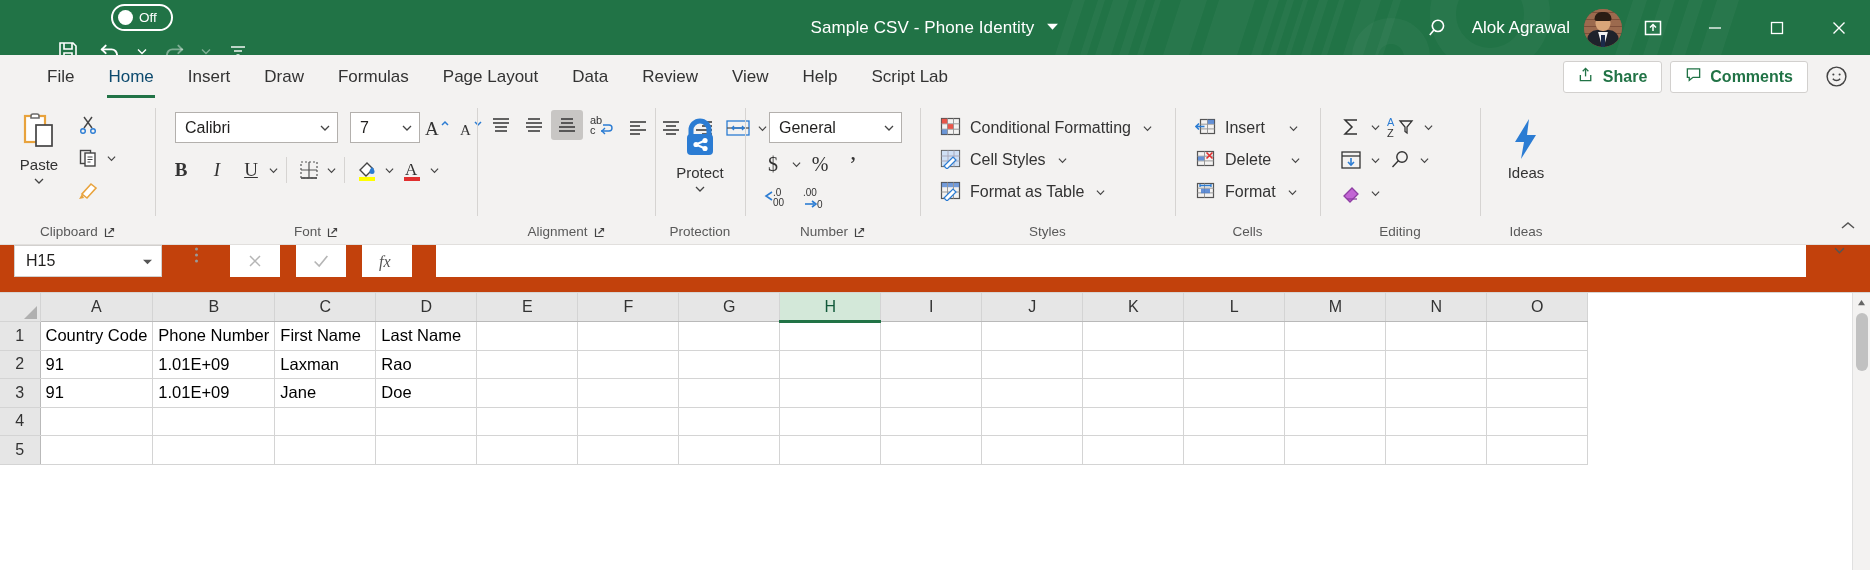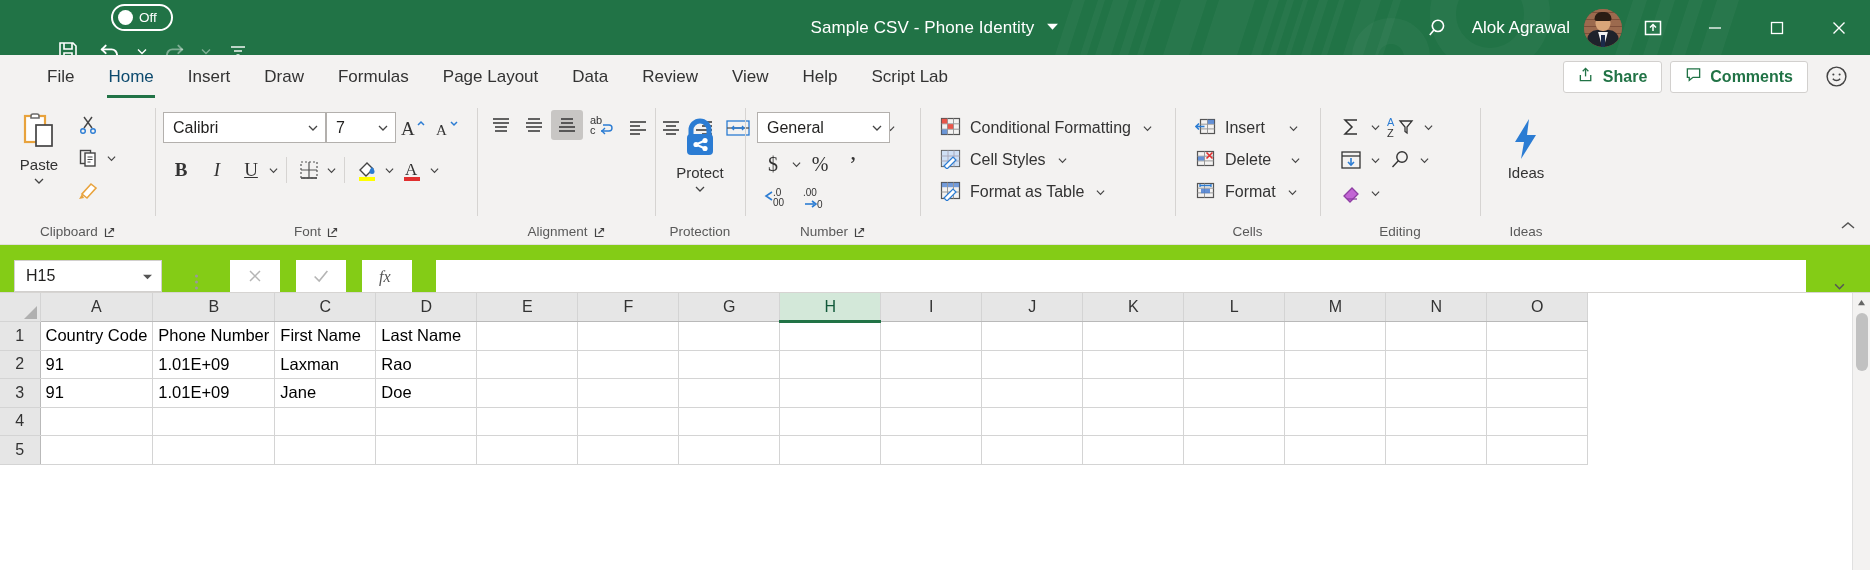--- a/index.html
+++ b/index.html
@@ -120,38 +120,38 @@
   }
   .minibtn.sel { background:#c8c6c4; }
   .rowbtns { display:flex; align-items:center; gap:1px; }
   .col { display:flex; flex-direction:column; gap:3px; }
   .chev { width:13px; display:flex; align-items:center; justify-content:center; cursor:pointer; }
   .sep-v { width:1px; align-self:stretch; background:#d6d4d2; margin:2px 6px; }
 
   .combo {
     display:flex; align-items:center; justify-content:space-between;
     border:1px solid #b3b0ad; background:#fff; height:31px; padding:0 6px 0 9px;
-    font-size:16px; color:#201f1e; cursor:pointer;
+    font-size:16px; color:#201f1e; cursor:pointer;margin-left:12px;
   }
   .combo .cval { overflow:hidden; white-space:nowrap; }
 
   .listbtn {
     display:flex; align-items:center; gap:9px; height:32px; padding:0 6px;
     font-size:16px; color:#333; cursor:pointer; border-radius:3px; white-space:nowrap;
   }
   .listbtn .cv { margin-left:2px; }
 
   .ribbon-collapse {
     position:absolute; right:10px; bottom:6px; cursor:pointer;
     width:24px; height:24px; display:flex; align-items:center; justify-content:center;
   }
 
   
   .fbar {
-    height:48px; background:#84cc16; display:flex; align-items:flex-end;
+    height:48px; background:#c2410c; display:flex; align-items:flex-start;
     padding:0 14px; gap:16px; border-bottom:1px solid #d6d4d2;
   }
   .namebox {
     width:148px; height:32px; background:#fff; border:1px solid #d2d0ce;
     display:flex; align-items:center; justify-content:space-between;
     padding:0 8px 0 11px; font-size:16px; color:#201f1e; cursor:pointer;
   }
   .fbdots { width:36px; display:flex; align-items:center; justify-content:center; cursor:pointer; }
   .fbicon { width:50px; height:32px; display:flex; align-items:center; justify-content:center; cursor:pointer; }
   .finput {
@@ -762,20 +762,23 @@
               <path d="M4 18l9-9 3 3-9 9z" fill="#fff" stroke="#2b7cd3" stroke-width="1.2"></path>
             </svg>
           </span>
           <span>Format as Table</span>
           <span class="cv">
             <svg width="11" height="9" viewBox="0 0 12 10" fill="none" stroke="#444" stroke-width="1.3">
                 <path d="M2 3l4 4 4-4"></path>
               </svg>
           </span>
         </div>
+      </div>
+      <div class="glabel">
+        <span>Styles</span>
       </div>
     </div>
 
     <div class="group" style="width:145px">
       <div class="gbody" style="flex-direction:column;padding-top:6px;padding-left:14px">
         <div class="listbtn">
           <span>
             <svg width="21" height="21" viewBox="0 0 21 21" fill="none">
               <rect x="5.5" y="3.5" width="14" height="14" stroke="#555" stroke-width="1.2"></rect>
               <path d="M5.5 8.2h14M5.5 12.9h14M12.5 3.5v14" stroke="#999" stroke-width="1"></path>

